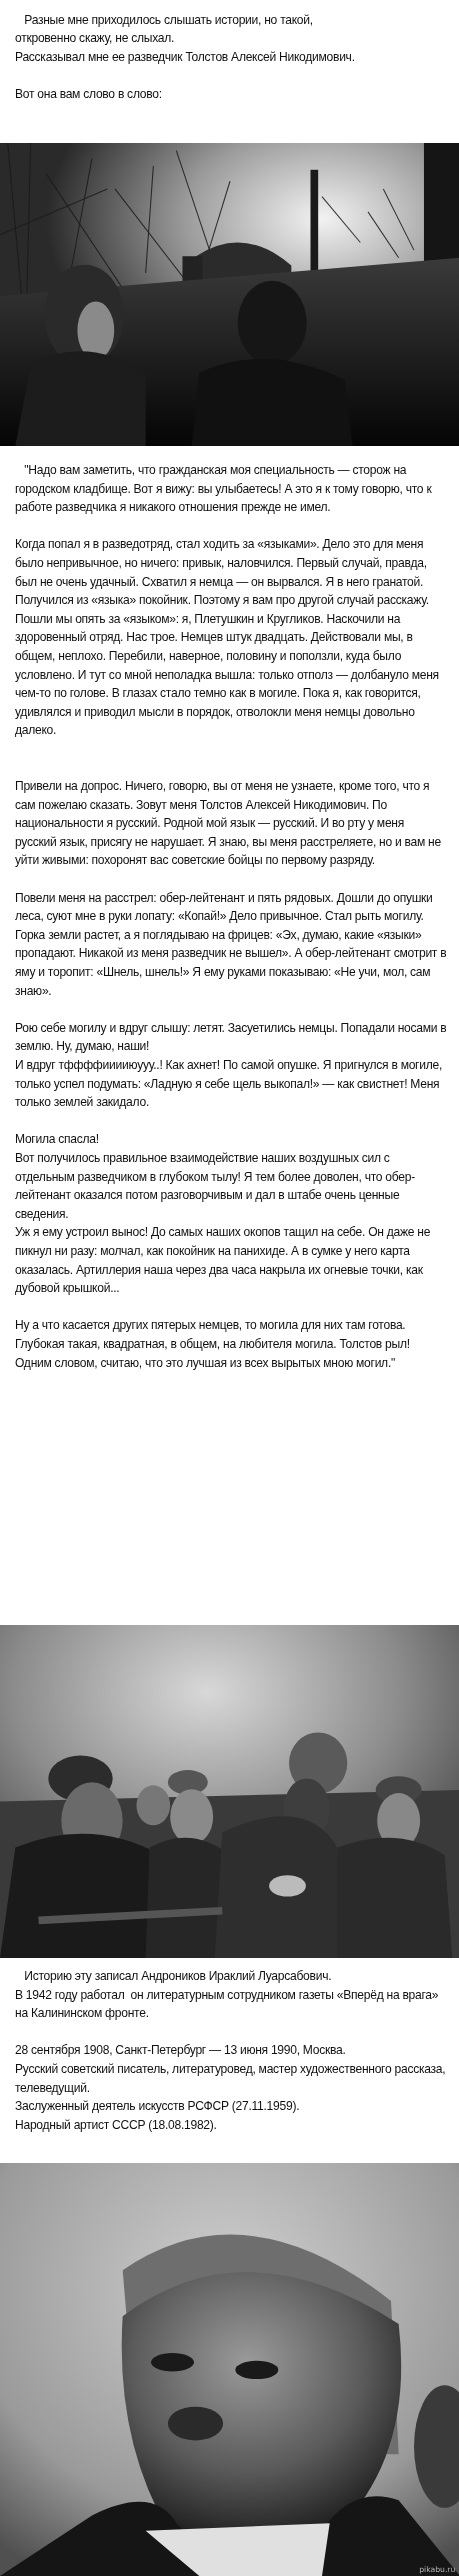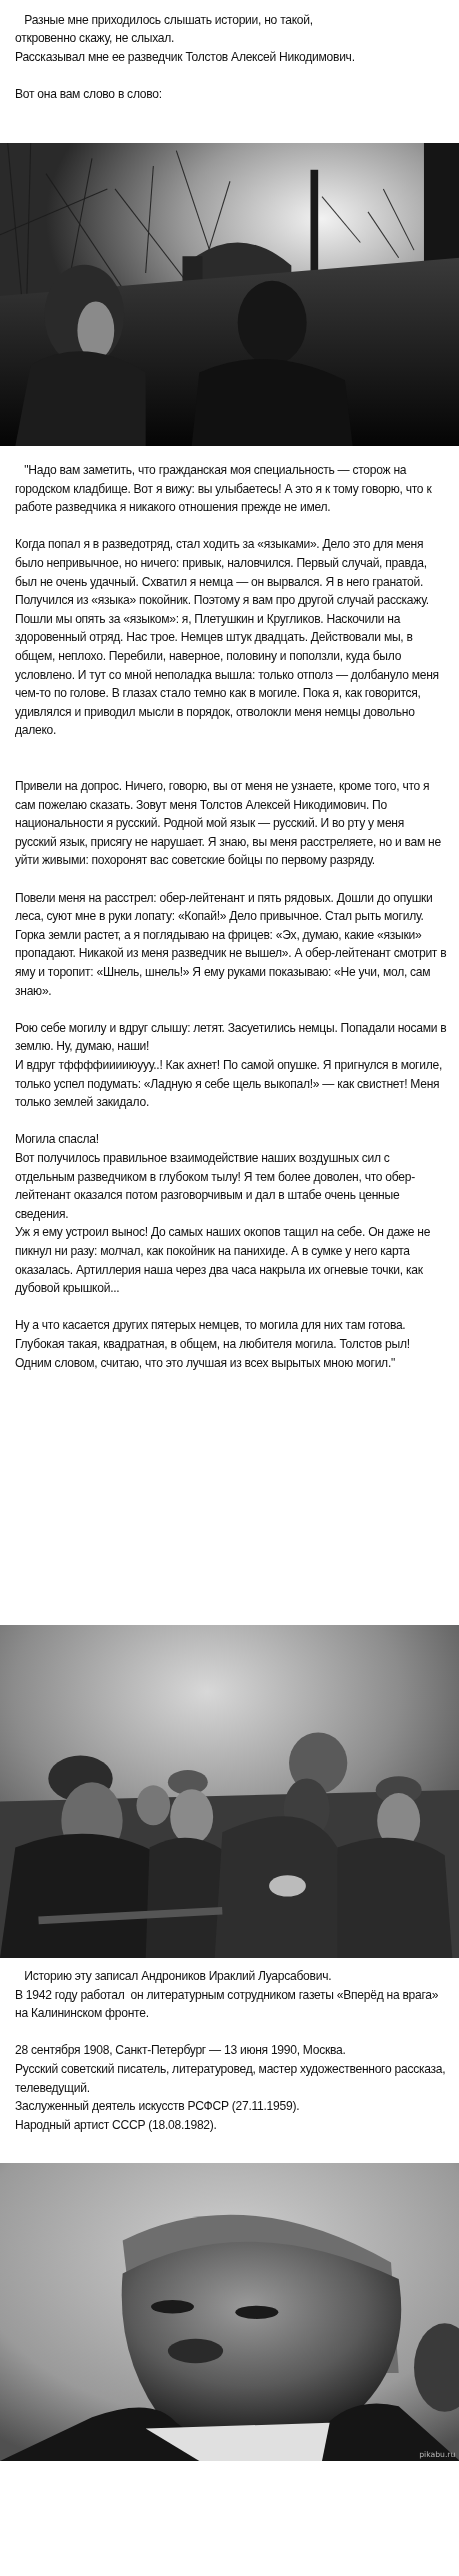--- a/index.html
+++ b/index.html
@@ -119,21 +119,21 @@
 <div class="block" style="top:1967px;">
   <p>   Историю эту записал Андроников Ираклий Луарсабович.
 В 1942 году работал  он литературным сотрудником газеты «Вперёд на врага» на Калининском фронте.</p>
   <div class="gap"></div>
   <p>28 сентября 1908, Санкт-Петербург — 13 июня 1990, Москва.
 Русский советский писатель, литературовед, мастер художественного рассказа, телеведущий.
 Заслуженный деятель искусств РСФСР (27.11.1959).
 Народный артист СССР (18.08.1982).</p>
 </div>
 
-<div class="photo" style="top:2163px;height:298px;background:#999;" title="Портрет Ираклия Андроникова">
+<div class="photo" style="top:2163px;height:413px;background:#999;" title="Портрет Ираклия Андроникова">
   <svg viewBox="0 0 600 539" preserveAspectRatio="none">
     <defs>
       <radialGradient id="bg3" cx="0.5" cy="0.3" r="0.8">
         <stop offset="0" stop-color="#d0d0d0"></stop>
         <stop offset="0.7" stop-color="#9a9a9a"></stop>
         <stop offset="1" stop-color="#505050"></stop>
       </radialGradient>
       <radialGradient id="face3" cx="0.45" cy="0.35" r="0.7">
         <stop offset="0" stop-color="#9a9a9a"></stop>
         <stop offset="0.6" stop-color="#5a5a5a"></stop>

